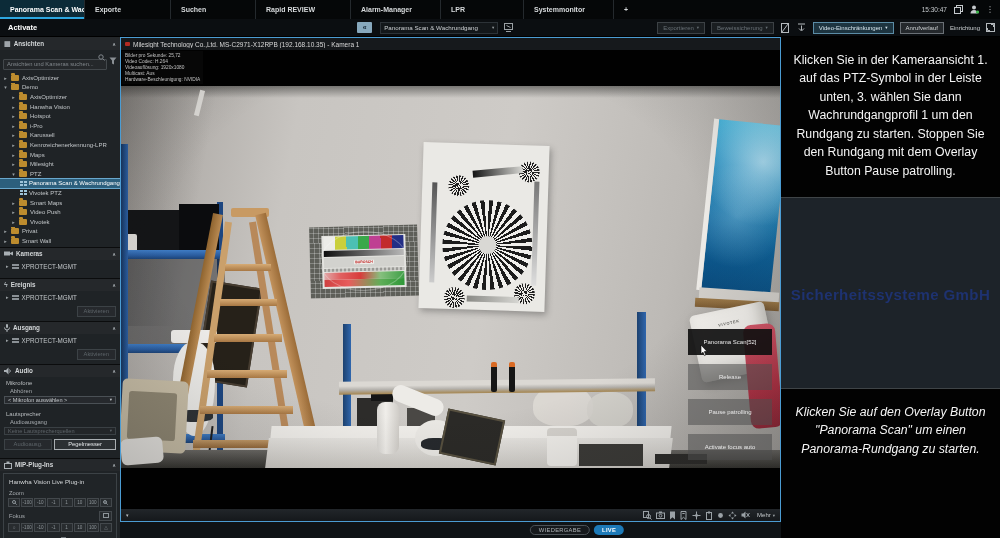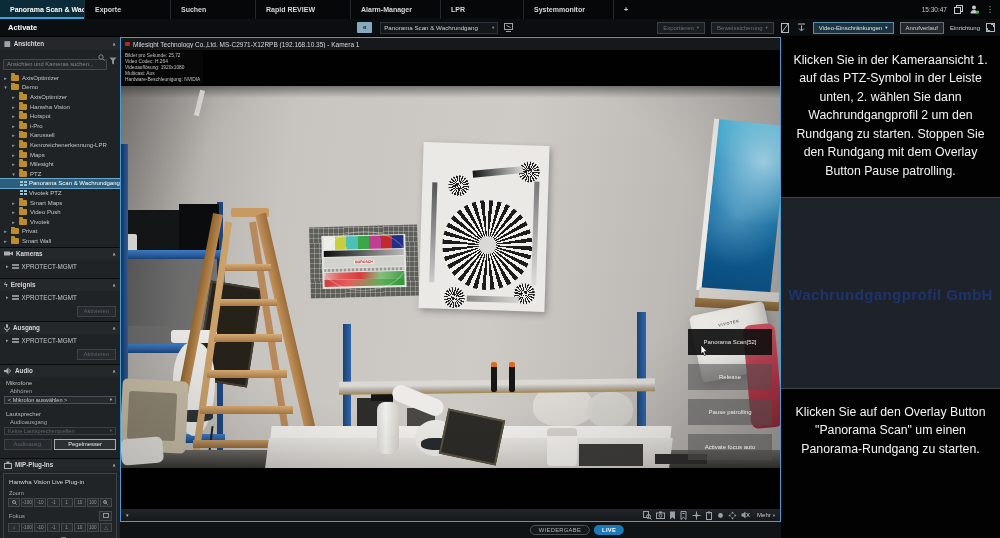--- a/index.html
+++ b/index.html
@@ -125,21 +125,21 @@
 
   
   #rightpanel { position:absolute; left:781px; top:37px; width:219px; height:501px; background:#020202; }
   .instr { color:#f5f5f5; font-size:12.3px; line-height:1.5; text-align:center; padding:14px 6px 0 6px; }
   #instr-top { position:absolute; left:0; top:0; width:219px; height:160px; background:#020202; }
   #logo-sec { position:absolute; left:0; top:160px; width:219px; height:192px; background:#1d2329;
               border-top:1px solid #3f4447; border-bottom:1px solid #3f4447;
               display:flex; flex-direction:column; align-items:center; justify-content:center; }
   #logo-title { font-size:42px; font-weight:800; letter-spacing:1px; color:#1c2c6a; line-height:1; }
   #logo-sub { font-size:15px; font-weight:bold; letter-spacing:.4px; color:#1e3270; margin-top:2px; }
-  #instr-bottom { position:absolute; left:0; top:352px; width:219px; height:149px; background:#020202; }
+  #instr-bottom { position:absolute; left:0; top:352px; width:219px; height:149px; background:#020202;font-style:italic; }
 
   
   #burosch { left:189px; top:140px; width:108px; height:71px; transform:rotate(-1.5deg);
              background:#5e5f59; background-image:
              repeating-linear-gradient(0deg, transparent 0 4px, rgba(255,255,255,.25) 4px 5px),
              repeating-linear-gradient(90deg, transparent 0 4px, rgba(255,255,255,.25) 4px 5px); }
   #b-label span { font-size:3.5px; font-weight:bold; color:#c02020; background:#efefeb; padding:0 1px; }
   
   #vivotek-box span { display:block; text-align:center; margin-top:12px; font-size:4px;
                       letter-spacing:.6px; color:#6a6a66; font-weight:bold; }
@@ -751,21 +751,21 @@
         <span>WIEDERGABE</span>
       </div>
     <div class="pill" id="pill-live">
         <span>LIVE</span>
       </div>
   </div>
 </div>
 
 <div id="rightpanel">
   <div id="instr-top">
-    <div class="instr">Klicken Sie in der Kameraansicht 1. auf das PTZ-Symbol in der Leiste unten, 2. wählen Sie dann Wachrundgangprofil 2 um den Rundgang zu starten. Stoppen Sie den Rundgang mit dem Overlay Button Pause patrolling.</div>
+    <div class="instr">Klicken Sie in der Kameraansicht 1. auf das PTZ-Symbol in der Leiste unten, 3. wählen Sie dann Wachrundgangprofil 1 um den Rundgang zu starten. Stoppen Sie den Rundgang mit dem Overlay Button Pause patrolling.</div>
   </div>
   <div id="logo-sec">
-    <div id="logo-sub">Wachrundgangprofil GmbH</div>
+    <div id="logo-sub">Sicherheitssysteme GmbH</div>
   </div>
   <div id="instr-bottom">
     <div class="instr">Klicken Sie auf den Overlay Button "Panorama Scan" um einen Panorama-Rundgang zu starten.</div>
   </div>
 </div>
 
 </body></html>

